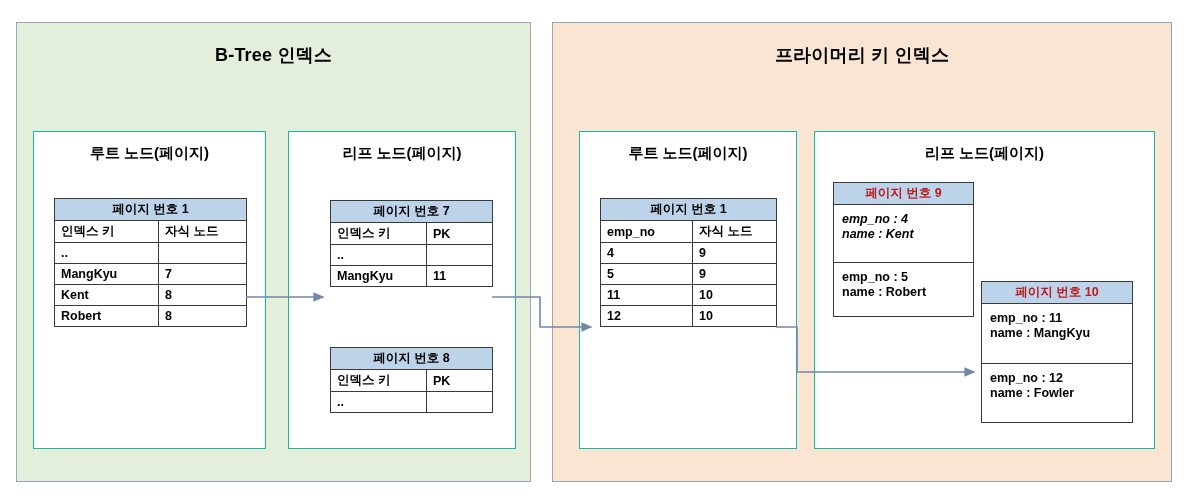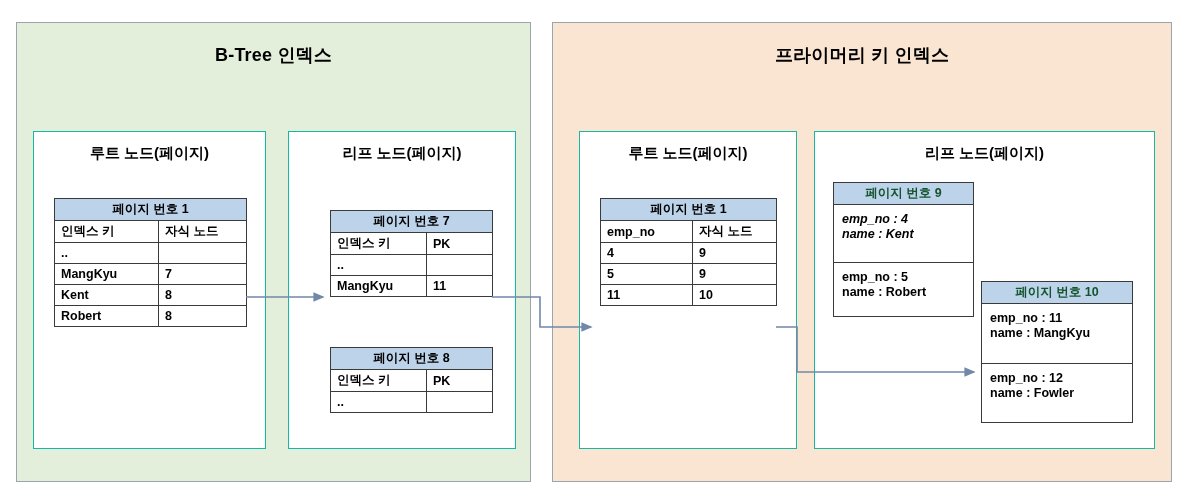--- a/index.html
+++ b/index.html
@@ -92,21 +92,21 @@
   }
   .rec-hdr {
     background: #bdd3ea;
     border-bottom: 1px solid #3a3a3a;
     text-align: center;
     font-weight: bold;
     font-size: 12.5px;
     line-height: 21px;
     height: 22px;
     box-sizing: border-box;
-    color: #14532d;
+    color: #b91c1c;
   }
   .rec {
     box-sizing: border-box;
     padding: 7px 8px 7px 8px;
     font-size: 12.5px;
     font-weight: bold;
     color: #000;
     line-height: 15px;
   }
   .rec + .rec { border-top: 1px solid #3a3a3a; }
@@ -161,21 +161,21 @@
         <td class="cell">Robert</td>
         <td class="cell">8</td>
       </tr>
     </tbody>
   </table>
 
   <div class="node" style="left:288px; top:131px; width:228px; height:318px;">
     <div class="node-title" style="top:12px;">리프 노드(페이지)</div>
   </div>
 
-  <table class="tbl" style="left:330px; top:210px; width:162px;">
+  <table class="tbl" style="left:330px; top:200px; width:162px;">
     <colgroup>
         <col style="width:96px">
         <col style="width:66px">
       </colgroup>
     <tbody>
       <tr>
         <th class="page-hdr" colspan="2">페이지 번호 7</th>
       </tr>
       <tr>
         <td class="colhdr">인덱스 키</td>
@@ -236,20 +236,24 @@
       <tr>
         <td class="cell">4</td>
         <td class="cell">9</td>
       </tr>
       <tr>
         <td class="cell">5</td>
         <td class="cell">9</td>
       </tr>
       <tr>
         <td class="cell">11</td>
+        <td class="cell">10</td>
+      </tr>
+      <tr>
+        <td class="cell">12</td>
         <td class="cell">10</td>
       </tr>
     </tbody>
   </table>
 
   <div class="node" style="left:814px; top:131px; width:341px; height:318px;">
     <div class="node-title" style="top:12px;">리프 노드(페이지)</div>
   </div>
 
   <div class="recbox" style="left:833px; top:182px; width:141px; height:135px;">

